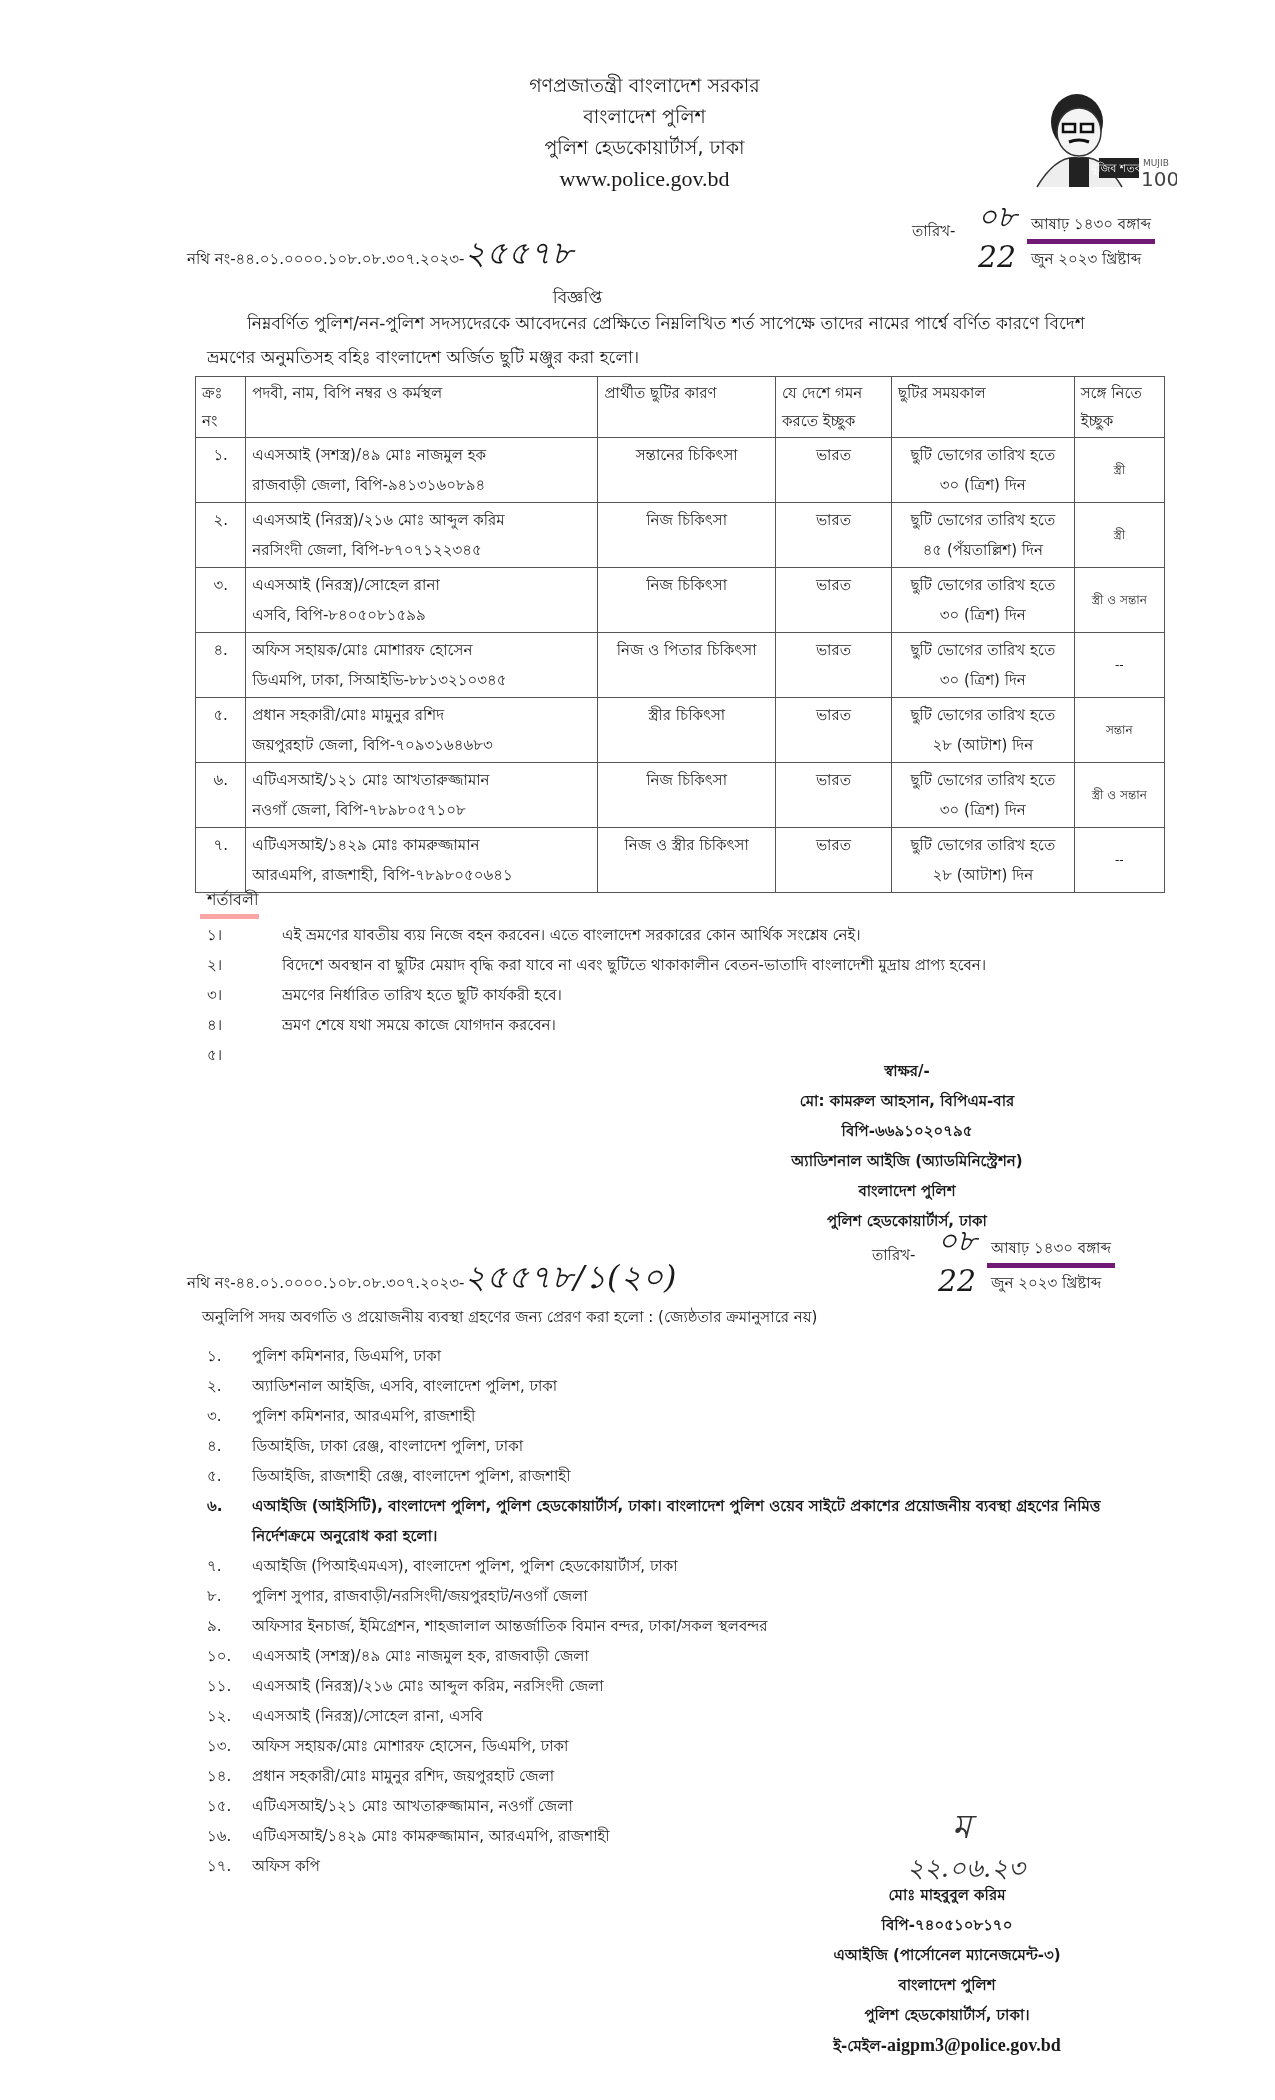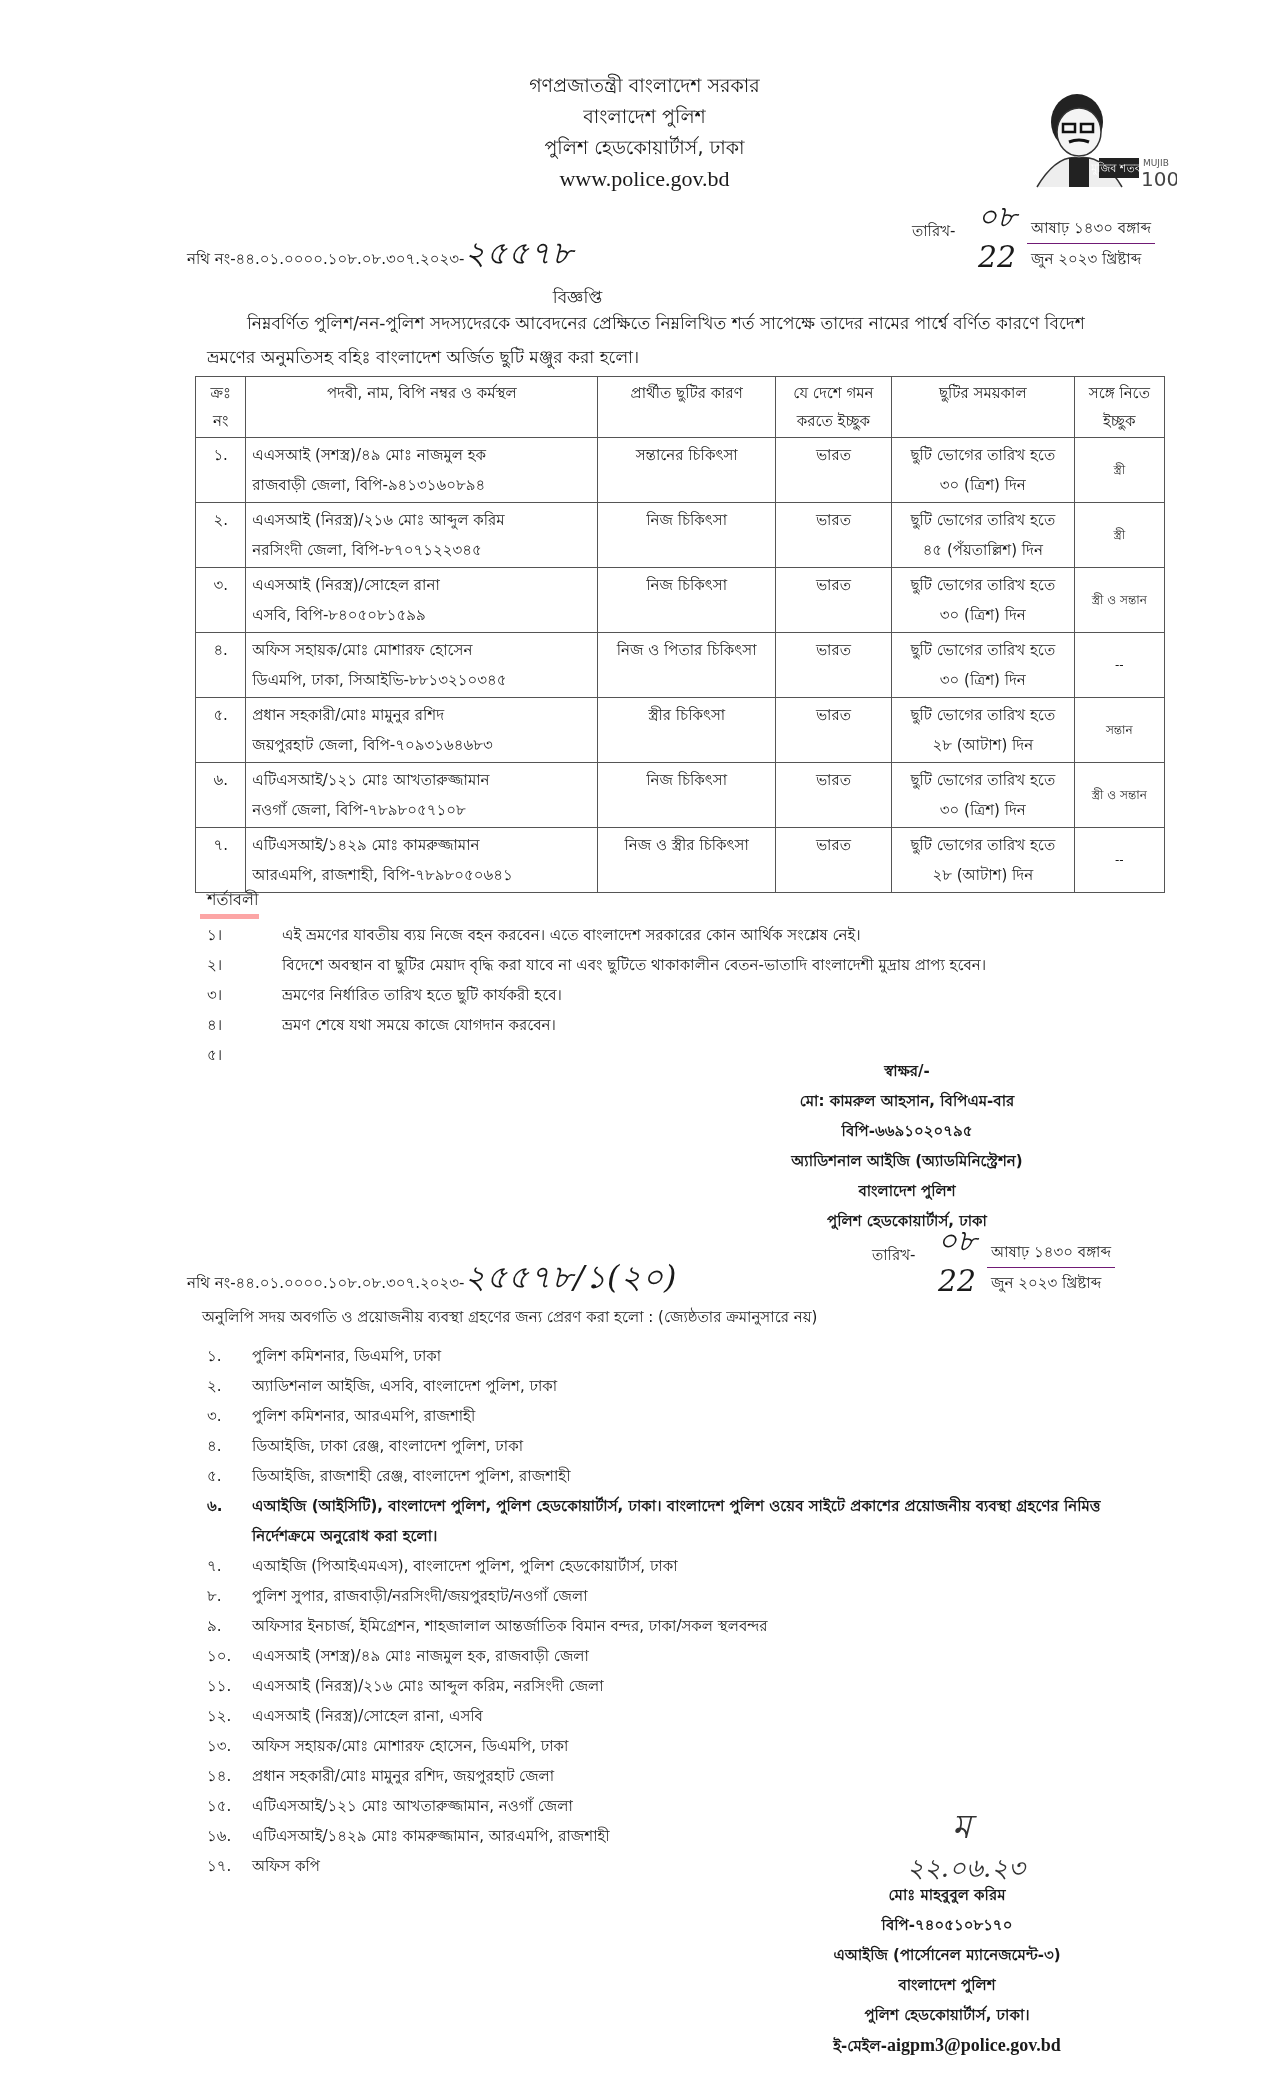--- a/index.html
+++ b/index.html
@@ -7,27 +7,27 @@
          font-family:"DejaVu Sans", sans-serif; color:#1a1a1a; }
   .abs { position:absolute;padding-left:7px; }
   .hdr { left:0; width:1275px; text-align:center; font-size:19px; line-height:31px; }
   .hdr .url { font-family:"Liberation Serif", serif; font-size:22px; }
   .emblem { left:1000px; top:92px; width:170px; height:100px; }
   .memo { font-size:15px; white-space:nowrap; }
   .hand { font-family:"DejaVu Serif", serif; font-style:italic; font-size:32px; letter-spacing:1px; }
   .date-box { font-size:15px; white-space:nowrap; }
   .date-row { display:flex; align-items:flex-end; height:30px; }
   .date-row .h { font-family:"DejaVu Serif", serif; font-style:italic; font-size:30px; width:60px; text-align:center; }
-  .date-row .t { border-bottom:1px solid #701a75; padding:0 4px 2px 4px; }
+  .date-row .t { border-bottom:5px solid #701a75; padding:0 4px 2px 4px; }
   .date-row.second .t { border-bottom:none; }
   .title { left:0; width:1141px; text-align:center; font-size:17px; top:284px; }
   .para { left:200px; width:930px; font-size:17px; line-height:34px; text-indent:40px; }
   table.leave { position:absolute; left:195px; top:376px; width:970px; border-collapse:collapse; font-size:15px; }
   table.leave th, table.leave td { border:1.5px solid #555; padding:2px 6px; vertical-align:top; line-height:30px; }
-  table.leave th { font-weight:normal; text-align:center; line-height:28px; }
+  table.leave th { font-weight:normal; text-align:left; line-height:28px; }
   table.leave td.c { text-align:center; }
   table.leave td.small { font-size:12px; text-align:center; vertical-align:middle; }
   .cond-title { left:200px; top:887px; font-size:16px; border-bottom:5px solid #fca5a5; }
   .cond { left:200px; width:950px; font-size:15px; line-height:30px; }
   .cond .row { display:flex; }
   .cond .num { width:75px; }
   .cond .en { font-family:"Liberation Serif", serif; font-size:19px; }
   .sig { text-align:center; font-size:15px; line-height:30px; white-space:nowrap;font-weight:bold; }
   .cc-intro { left:195px; top:1305px; font-size:15px; white-space:nowrap; }
   .cc { left:200px; width:930px; font-size:15px; line-height:30px; }

